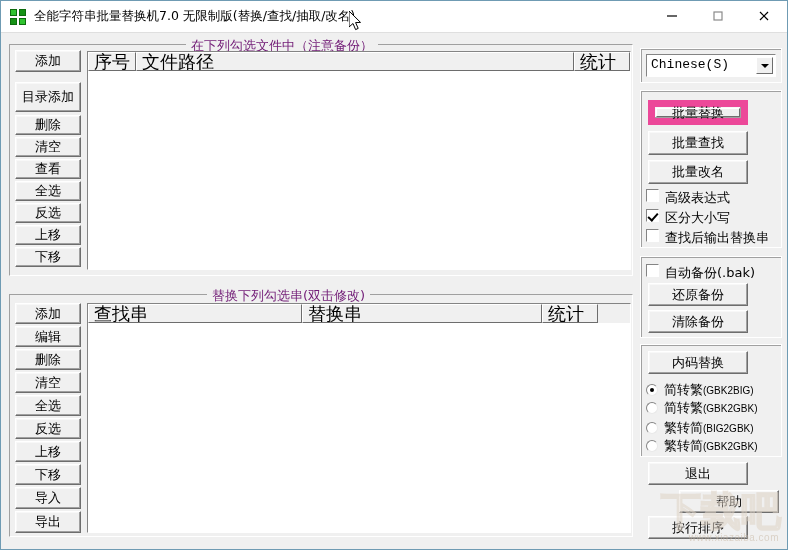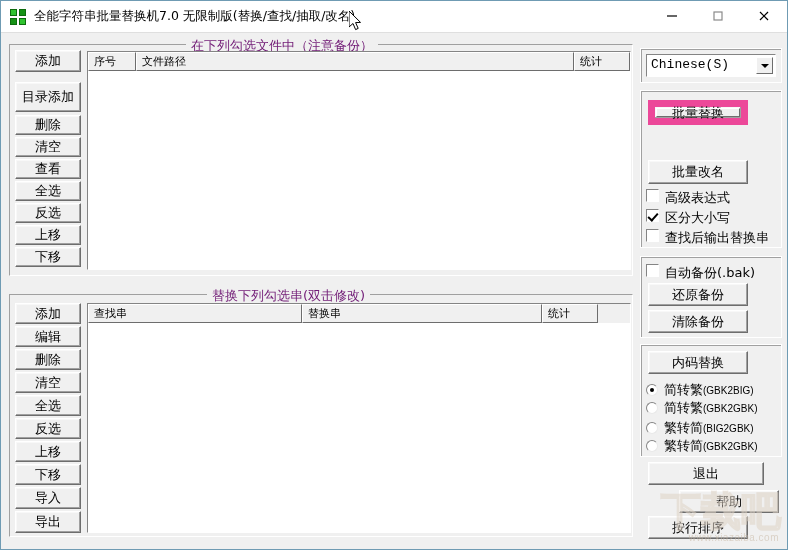--- a/index.html
+++ b/index.html
@@ -138,21 +138,21 @@
     display: flex;
   }
   .lv-col {
     box-sizing: border-box;
     height: 19px;
     background: #f0f0f0;
     border-top: 1px solid #ffffff;
     border-left: 1px solid #ffffff;
     border-right: 1px solid #6d6d6d;
     border-bottom: 1px solid #6d6d6d;
-    font-size: 11px;
+    font-size: 18px;
     font-family: "DejaVu Sans", "Liberation Sans", sans-serif;
     color: #000;
     padding-left: 5px;
     line-height: 17px;
     white-space: nowrap;
     overflow: hidden;
   }
   .lv-body { position:absolute; left:0; top:19px; right:0; bottom:0; background:#fff; }
 
   
@@ -371,20 +371,21 @@
   <div class="combo" style="left:645px; top:53px; width:130px; height:23px;">
     <div class="val">Chinese(S)</div>
     <div class="arrowbtn"></div>
   </div>
 
   <div class="panel" style="left:639px; top:89px; width:142px; height:158px;"></div>
   <div class="btn default" style="left:647px; top:99px; width:100px; height:25px;">
     <span class="inner"></span>
     <span>批量替换</span>
   </div>
+  <div class="btn" style="left:647px; top:130px; width:100px; height:24px;">批量查找</div>
   <div class="btn" style="left:647px; top:159px; width:100px; height:24px;">批量改名</div>
 
   <div class="chk" style="left:645px; top:188px;">
     <span class="box"></span>
     <span>高级表达式</span>
   </div>
   <div class="chk checked" style="left:645px; top:208px;">
     <span class="box"></span>
     <span>区分大小写</span>
   </div>
@@ -418,21 +419,21 @@
     <span class="circle"></span>
     <span class="lbl-cn">繁转简</span>
     <span class="mono-part">(BIG2GBK)</span>
   </div>
   <div class="rad" style="left:645px; top:436px;">
     <span class="circle"></span>
     <span class="lbl-cn">繁转简</span>
     <span class="mono-part">(GBK2GBK)</span>
   </div>
 
-  <div class="btn" style="left:647px; top:461px; width:116px; height:23px;">退出</div>
+  <div class="btn" style="left:647px; top:461px; width:100px; height:23px;">退出</div>
   <div class="btn" style="left:678px; top:489px; width:100px; height:23px;">帮助</div>
   <div class="btn" style="left:647px; top:515px; width:100px; height:23px;">按行排序</div>
 
   <div class="watermark">
     <div class="wm-cn">下载吧</div>
     <div class="wm-text">www.xiazaiba.com</div>
   </div>
 
   <div class="cursor" style="left:348px; top:10px;">
     <svg width="14" height="22" viewBox="0 0 14 22">

